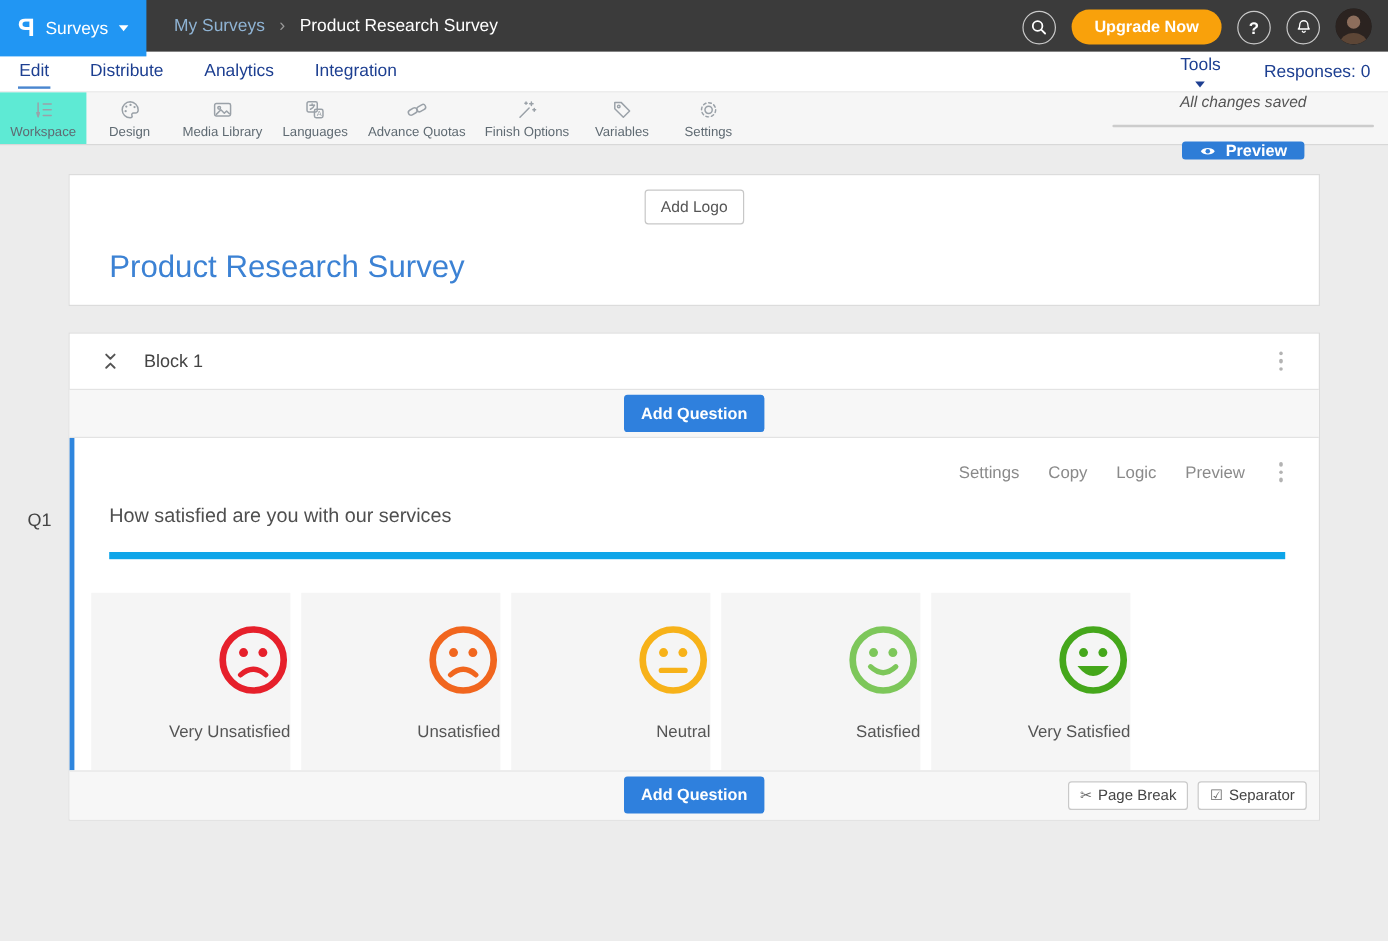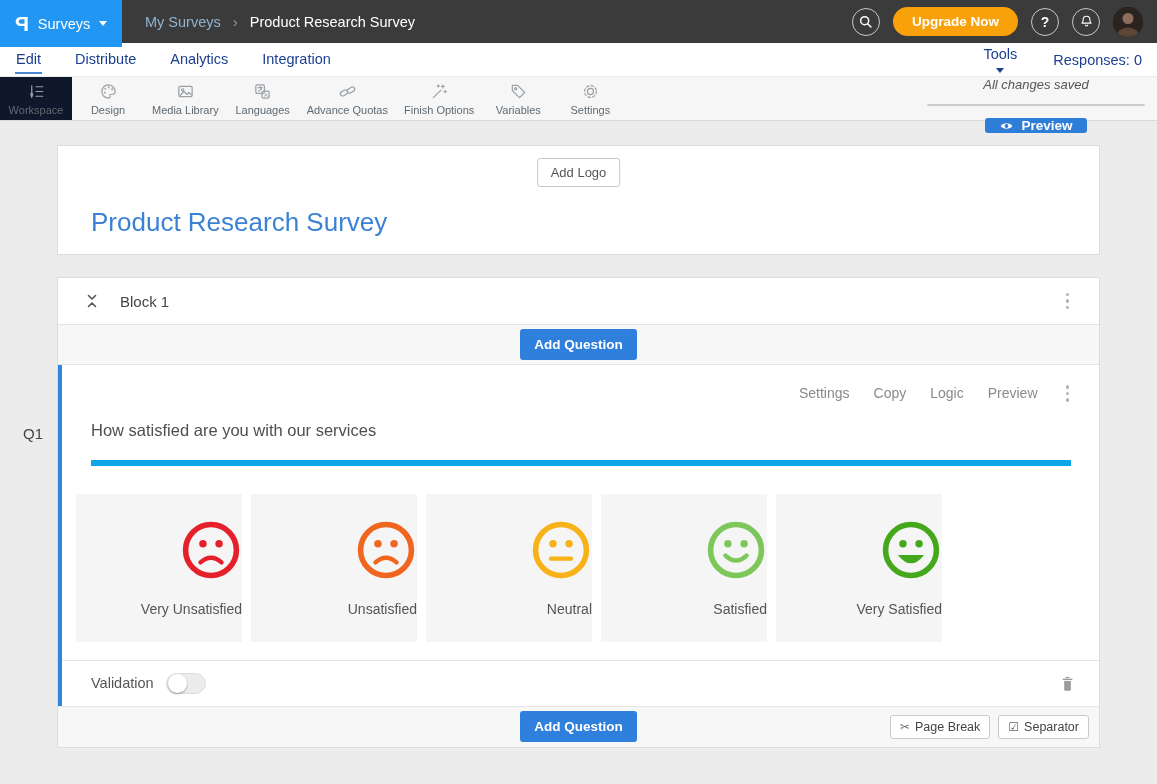--- a/index.html
+++ b/index.html
@@ -10,37 +10,37 @@
   .topnav { position:relative; height:43px; background:#3b3b3b; display:flex; align-items:center; z-index:10; }
   .brand { position:absolute; top:0; left:0; width:122px; height:47px; background:#2196f3; display:flex; align-items:center; justify-content:center; gap:9px; cursor:pointer; z-index:12; }
   .brand .logo { color:#fff; font-size:21px; font-weight:bold; transform:scaleX(-1); display:inline-block; }
   .brand .menu-label { color:#fff; font-size:14.5px; }
   .caret { width:0; height:0; border-left:4px solid transparent; border-right:4px solid transparent; border-top:5px solid currentColor; display:inline-block; }
   .brand .caret { color:#fff; }
   .breadcrumb { margin-left:145px; display:flex; align-items:center; gap:12px; font-size:14.5px; }
   .breadcrumb .parent { color:#8fb3d3; cursor:pointer; }
   .breadcrumb .sep { color:#9a9a9a; font-size:15px; }
   .breadcrumb .current { color:#fff; }
-  .topnav-right { margin-left:auto; display:flex; align-items:center; gap:13px; padding-right:14px; }
+  .topnav-right { margin-left:auto; display:flex; align-items:flex-end; gap:13px; padding-right:14px; }
   .circle-btn { width:28px; height:28px; border:1.5px solid #c9c9c9; border-radius:50%; display:flex; align-items:center; justify-content:center; color:#fff; font-size:14px; font-weight:bold; cursor:pointer; }
   .upgrade-btn { background:#f9a10b; color:#fff; font-weight:bold; font-size:13.5px; border:none; border-radius:15px; padding:7px 19px; cursor:pointer; }
   .avatar { width:30px; height:30px; border-radius:50%; overflow:hidden; background:#1f1b19; cursor:pointer; }
 
   
   .subnav { height:33px; background:#fff; display:flex; align-items:center; padding:0 15px; }
   .subnav .tabs { display:flex; gap:32px; margin-left:0; }
   .tab { color:#1d3f91; font-size:14.5px; font-weight:500; padding:6px 1px 5px; cursor:pointer; border-bottom:2px solid transparent; }
   .tab.active { border-bottom:2px solid #4a86cf; }
   .subnav-right { margin-left:auto; display:flex; align-items:center; gap:36px; color:#1d3f91; font-size:14.5px; font-weight:500; }
   .tools { display:flex; align-items:center; gap:6px; cursor:pointer;flex-direction:column; }
 
   
   .toolbar { height:45px; background:#f6f6f6; border-top:1px solid #ececec; border-bottom:1px solid #d8d8d8; display:flex; align-items:stretch; }
   .tool-item { min-width:72px; padding:0 8px; display:flex; flex-direction:column; align-items:center; justify-content:center; gap:3px; cursor:pointer; color:#5f6a72; }
-  .tool-item.active { background:#0f172a; }
+  .tool-item.active { background:#5eead4; }
   .tool-item svg { stroke:#9aa1a8; fill:none; stroke-width:1.3; stroke-linecap:round; stroke-linejoin:round; }
   .tool-item .lbl { font-size:11px; white-space:nowrap; }
   .toolbar-right { margin-left:auto; display:flex; align-items:center; gap:12px; padding-right:12px;flex-direction:column; }
   .save-status { font-style:italic; font-size:13px; color:#555; }
   .url-box { display:flex; align-items:center; width:218px; height:31px; background:#f1f1f1; border:1px solid #ccc; border-radius:3px; overflow:hidden; }
   .url-box input { flex:1; min-width:0; border:none; outline:none; background:#fff; height:100%; padding:0 6px; font-size:13.5px; color:#555; font-family:"Liberation Sans",sans-serif; }
   .url-box .edit-btn { width:30px; height:100%; display:flex; align-items:center; justify-content:center; background:#f1f1f1; cursor:pointer; border-left:1px solid #ddd; }
   .preview-btn { display:flex; align-items:center; gap:7px; background:#2e7dd7; color:#fff; border:none; border-radius:3px; height:31px; padding:0 14px; font-size:13.5px; font-weight:bold; cursor:pointer; }
 
   
@@ -343,33 +343,20 @@
               <path class="mouth mouth-frown" d="M33 70 Q50 55 67 70"></path>
               <path class="mouth mouth-flat" d="M34 64 H66"></path>
               <path class="mouth mouth-smile" d="M33 59 Q50 75 67 59"></path>
               <path class="mouth mouth-open" d="M31 59 Q50 82 69 59 Z"></path>
             </svg>
           <span class="smiley-label">Very Satisfied</span>
         </div>
       </div>
 
 
-      <div class="validation-row">
-        <span class="validation-label">Validation</span>
-        <span class="toggle">
-            <span class="knob"></span>
-          </span>
-        <span class="trash-btn">
-          <svg width="15" height="17" viewBox="0 0 18 20" fill="#9b9b9b">
-              <path d="M5 7h8v10.5a1.2 1.2 0 0 1-1.2 1.2H6.2A1.2 1.2 0 0 1 5 17.5z"></path>
-              <rect x="3.2" y="4.2" width="11.6" height="1.7"></rect>
-              <rect x="6.8" y="2" width="4.4" height="1.6"></rect>
-            </svg>
-        </span>
-      </div>
     </div>
 
     <div class="block-footer">
       <button class="addq-btn">Add Question</button>
       <div class="footer-right">
         <button class="mini-btn">
           <span class="glyph">✂</span>
           <span>Page Break</span>
         </button>
         <button class="mini-btn">

